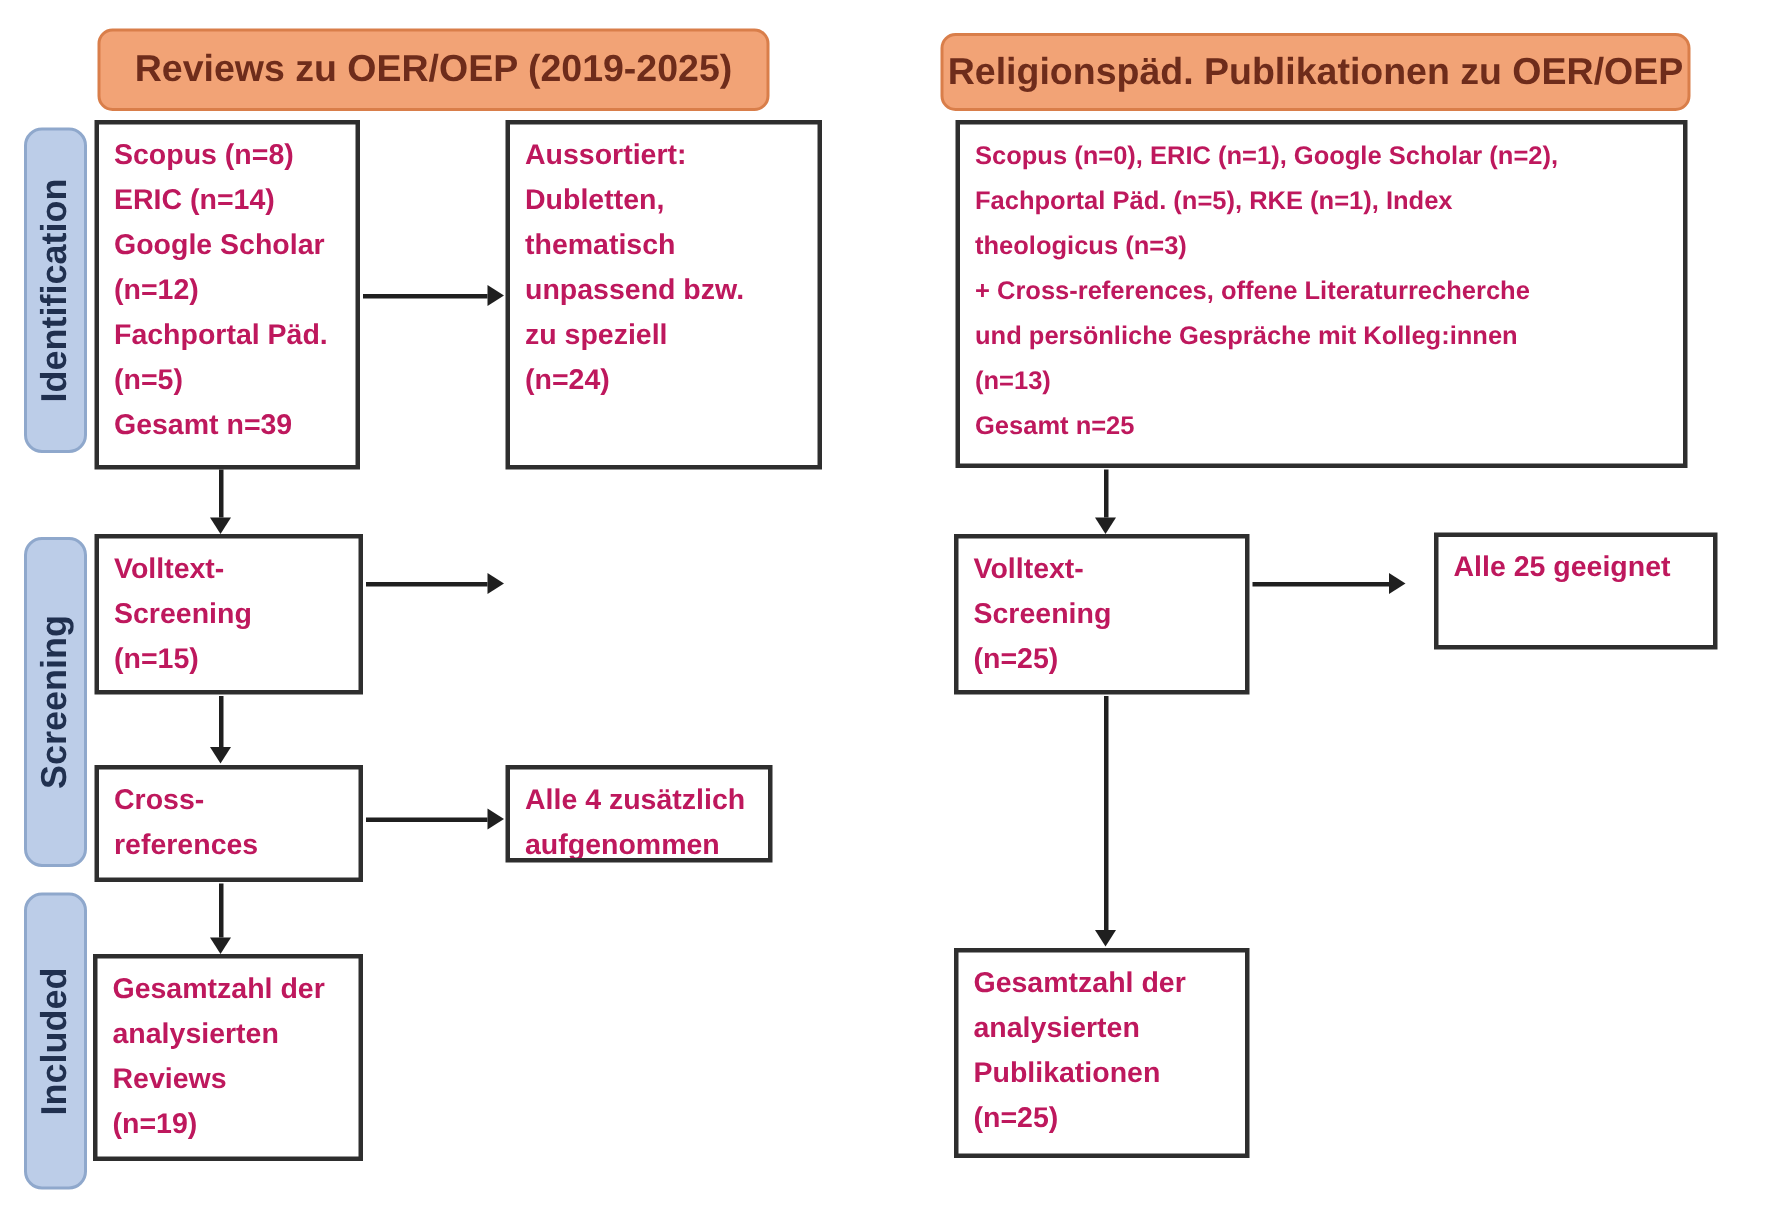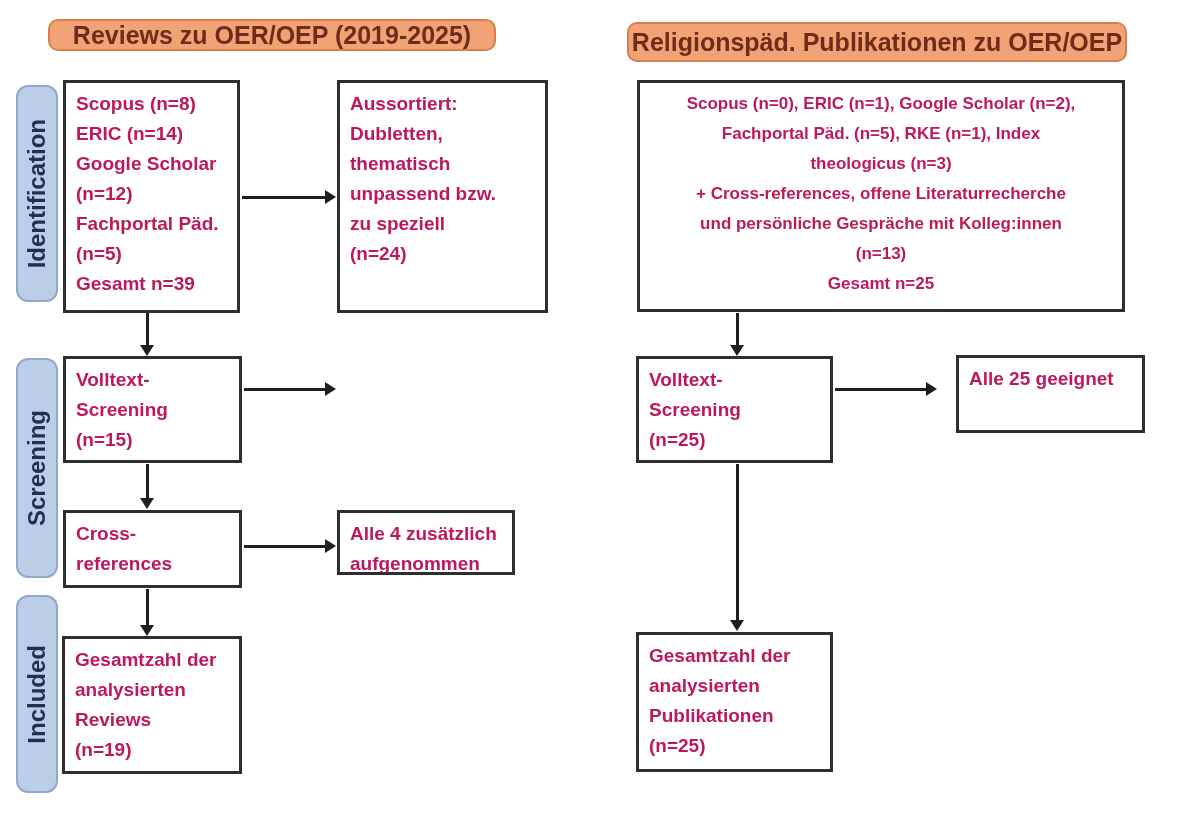--- a/index.html
+++ b/index.html
@@ -78,24 +78,24 @@
     border-top: 7.5px solid transparent;
     border-bottom: 7.5px solid transparent;
     border-left: 11px solid #1F1F1F;
   }
 </style>
 </head>
 <body>
 
 <div class="canvas">
 
-  <div class="hdr" style="left:48px; top:19px; width:448px; height:32px;">
+  <div class="hdr" style="left:65px; top:19px; width:448px; height:55px;">
     <span>Reviews zu OER/OEP (2019-2025)</span>
   </div>
-  <div class="hdr" style="left:627px; top:22px; width:500px; height:40px;">
+  <div class="hdr" style="left:627px; top:22px; width:500px; height:52px;">
     <span>Religionspäd. Publikationen zu OER/OEP</span>
   </div>
 
   <div class="pill" style="left:16px; top:85px; width:42px; height:217px;">
     <span>Identification</span>
   </div>
   <div class="pill" style="left:16px; top:358px; width:42px; height:220px;">
     <span>Screening</span>
   </div>
   <div class="pill" style="left:16px; top:595px; width:42px; height:198px;">
@@ -120,21 +120,21 @@
 (n=15)</div>
   <div class="box" style="left:63px; top:510px; width:179px; height:78px;">Cross-references
 (n=4)</div>
   <div class="box" style="left:337px; top:510px; width:178px; height:65px;">Alle 4 zusätzlich
 aufgenommen</div>
   <div class="box" style="left:62px; top:636px; width:180px; height:138px;">Gesamtzahl der
 analysierten
 Reviews
 (n=19)</div>
 
-  <div class="box small-font" style="left:637px; top:80px; width:488px; height:232px;text-align:center;">Scopus (n=0), ERIC (n=1), Google Scholar (n=2),
+  <div class="box small-font" style="left:637px; top:80px; width:488px; height:232px;">Scopus (n=0), ERIC (n=1), Google Scholar (n=2),
 Fachportal Päd. (n=5), RKE (n=1), Index
 theologicus (n=3)
 + Cross-references, offene Literaturrecherche
 und persönliche Gespräche mit Kolleg:innen
 (n=13)
 Gesamt n=25</div>
   <div class="box" style="left:636px; top:356px; width:197px; height:107px;">Volltext-
 Screening
 (n=25)</div>
   <div class="box" style="left:938px; top:355px; width:189px; height:78px;margin-left:18px;">Alle 25 geeignet</div>

